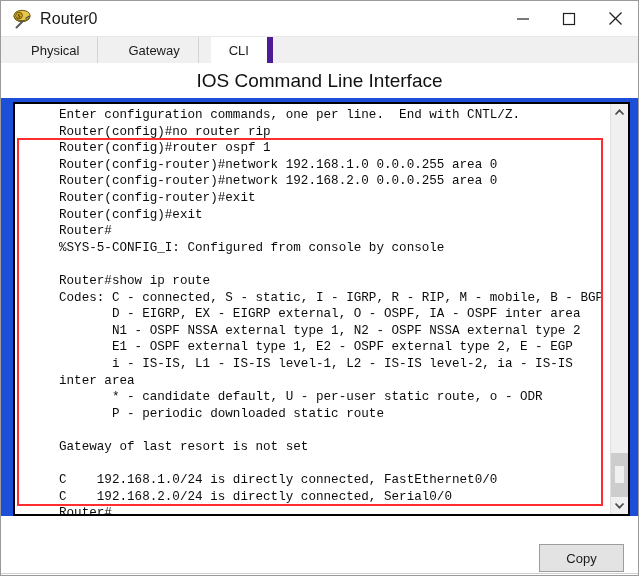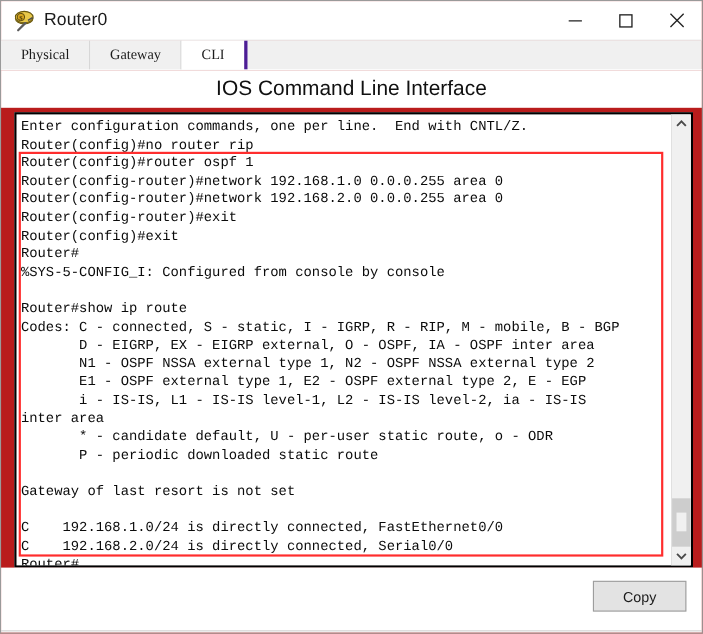--- a/index.html
+++ b/index.html
@@ -11,21 +11,21 @@
     width: 639px;
     height: 576px;
     overflow: hidden;
     font-family: "Liberation Sans", sans-serif;
   }
 
   #window {
     position: relative;
     width: 639px;
     height: 576px;
-    background: #b91c1c;
+    background: #1d4ed8;
     border: 1px solid #9a9a9a;
     box-sizing: border-box;
     display: flex;
     flex-direction: column;
   }
 
   
   #titlebar {
     height: 35px;
     min-height: 35px;
@@ -84,25 +84,26 @@
     padding: 11px 18px;
     display: flex;
     align-items: center;
     justify-content: center;
     font-size: 13px;
     color: #1b1b1b;
     background: #f0f0f0;
     border-right: 1px solid #d4d4d4;
     box-sizing: border-box;
     cursor: default;
-    font-family: Liberation Serif, serif;
+    font-family: Liberation Sans, sans-serif;
+    margin-left: 12px;
   }
   .tab.active {
     background: #ffffff;
-    border-right: 3px solid #4c1d95;
+    border-right: 6px solid #4c1d95;
   }
 
   
   #heading {
     height: 34px;
     min-height: 34px;
     display: flex;
     align-items: center;
     justify-content: center;
     background: #ffffff;
@@ -115,20 +116,21 @@
   
   #term-wrap {
     margin: 4px 8px 0 12px;
     border: 2px solid #000000;
     background: #ffffff;
     position: relative;
     height: 414px;
     box-sizing: border-box;
     display: flex;
     overflow: hidden;
+    padding-left: 40px;
   }
   #term-text {
     flex: 1 1 auto;
     padding: 3px 0 0 4px;
     font-family: "Liberation Mono", "DejaVu Sans Mono", monospace;
     font-size: 12.6px;
     line-height: 16.6px;
     color: #0b0b0b;
     white-space: pre;
     overflow: hidden;
@@ -202,21 +204,21 @@
 
   
   #footer {
     flex: 1 1 auto;
     position: relative;
     background: #ffffff;
   }
   #btn-row {
     position: absolute;
     right: 14px;
-    top: 12px;
+    top: 28px;
     display: flex;
     gap: 16px;
     flex-direction: column;
   }
   .gbtn {
     width: 85px;
     height: 28px;
     background: #e3e3e3;
     border: 1px solid #9d9d9d;
     font-size: 13px;

